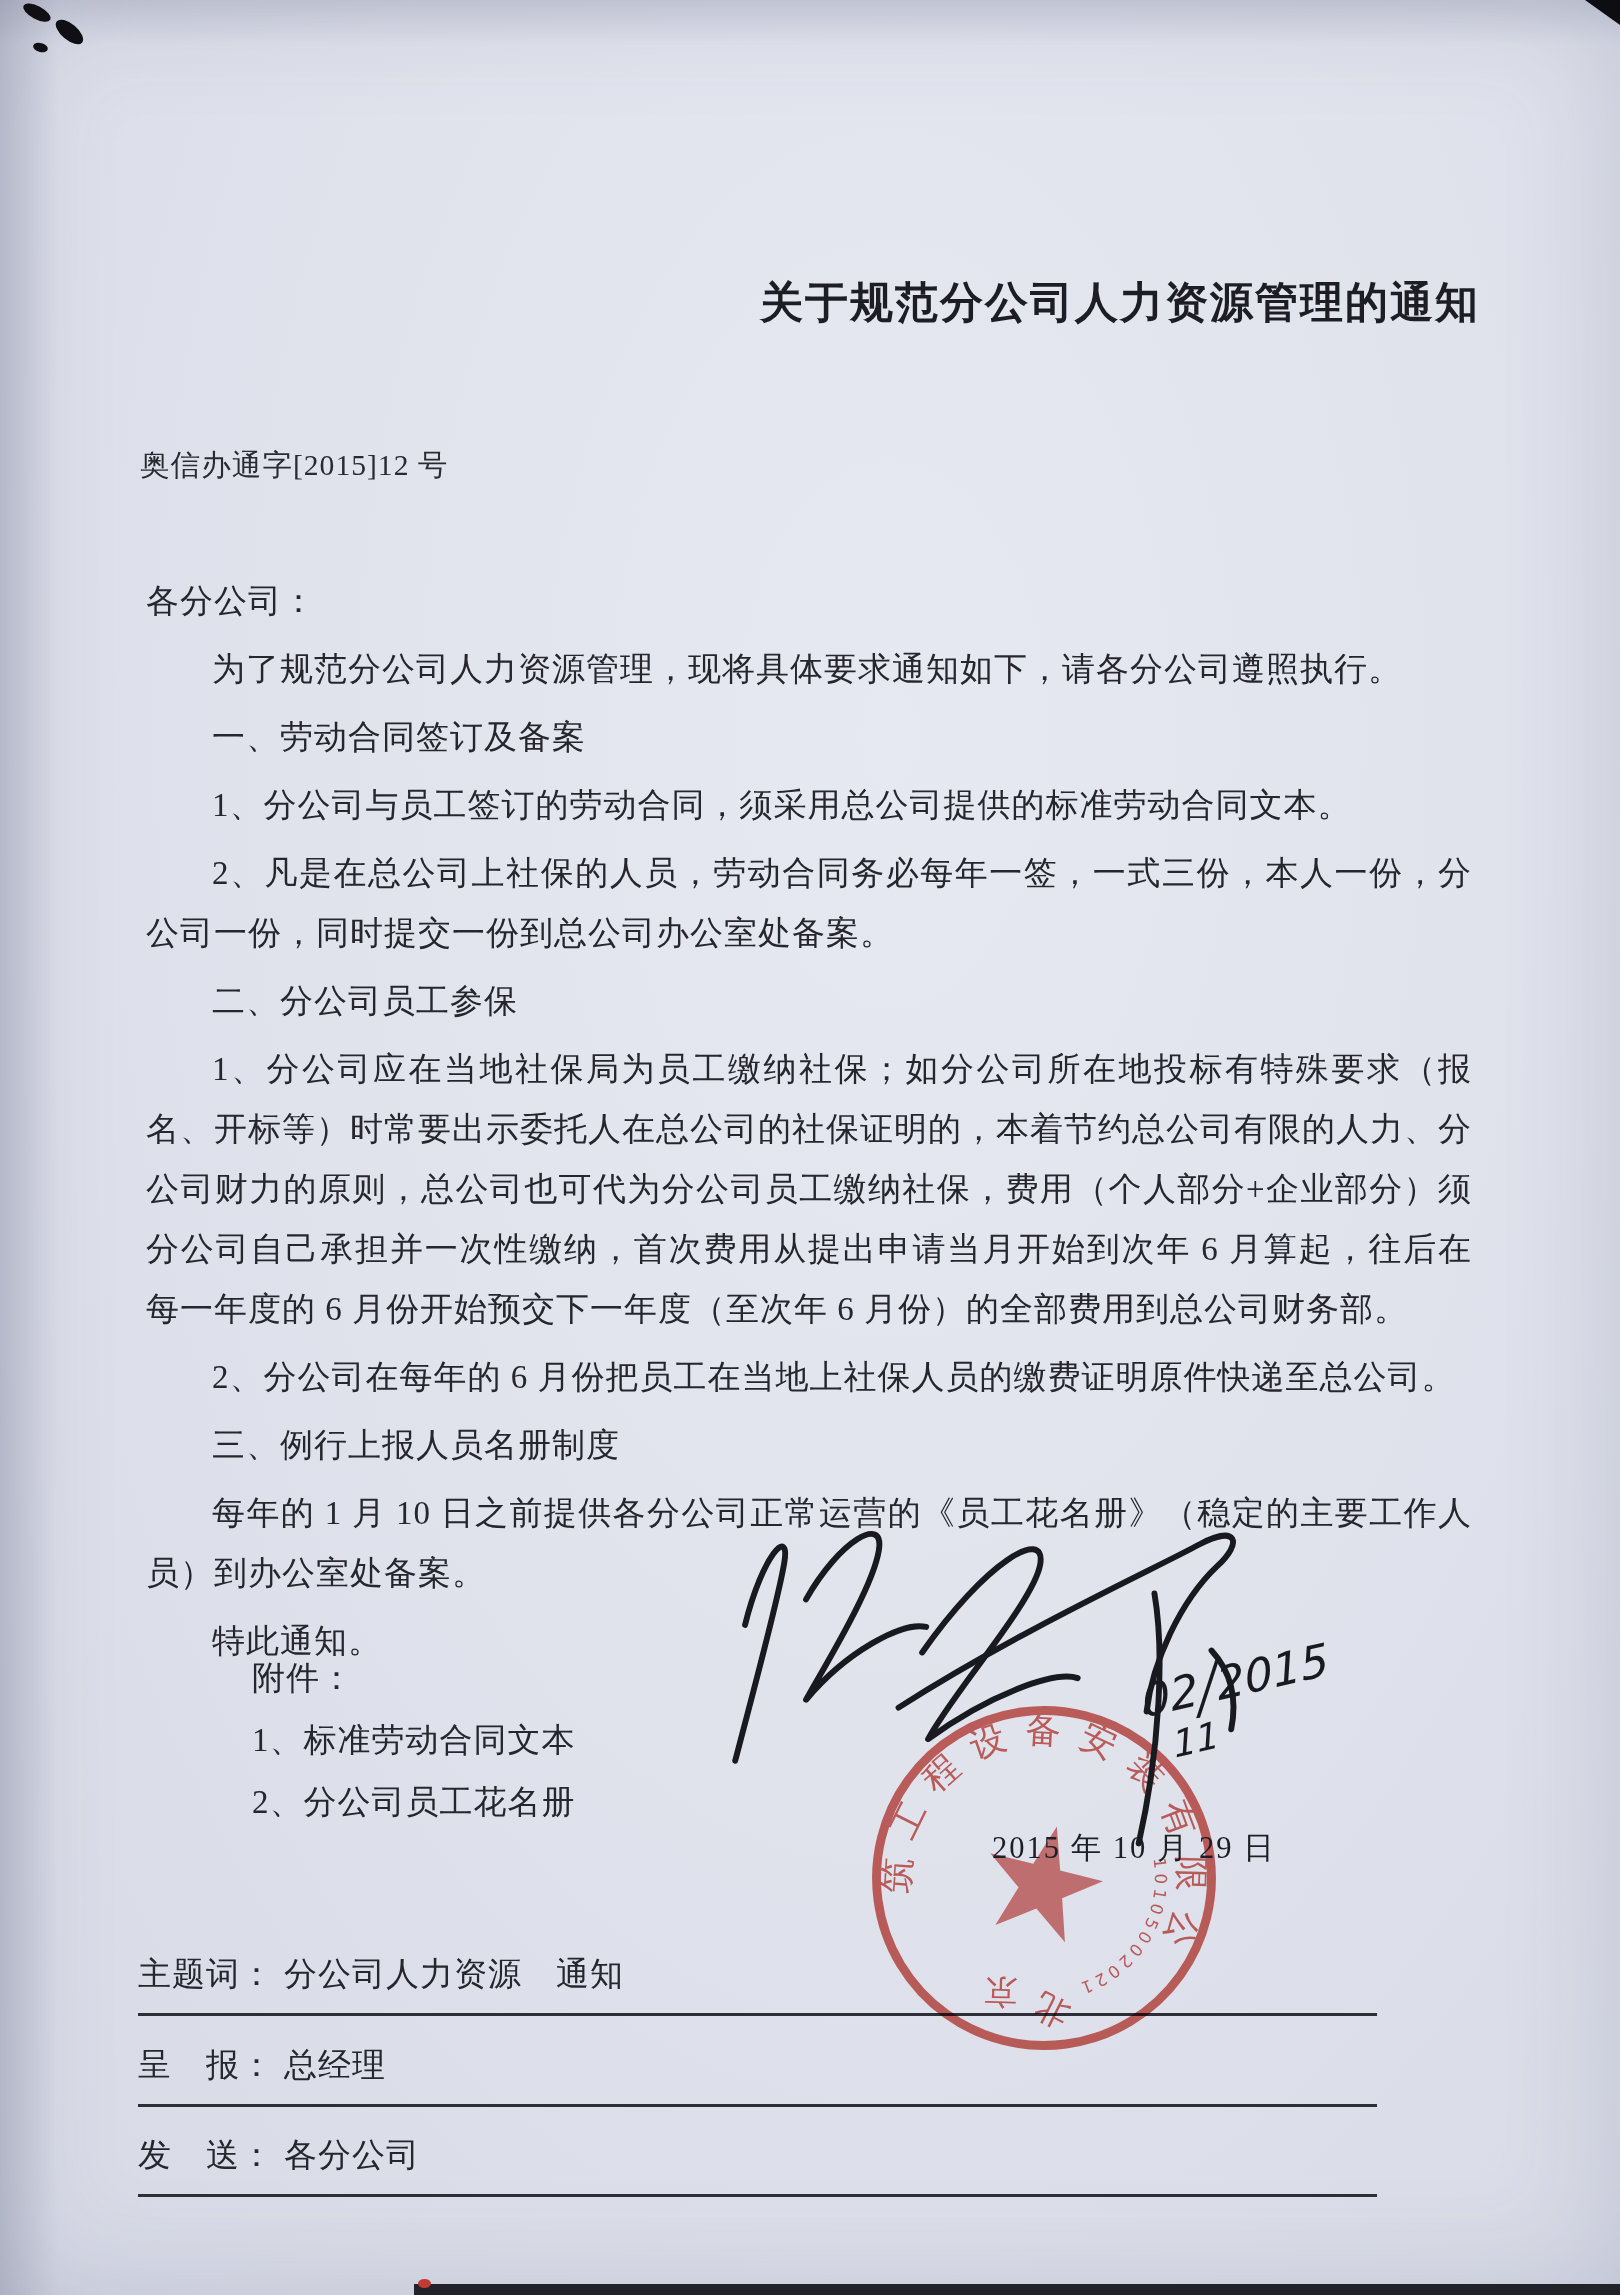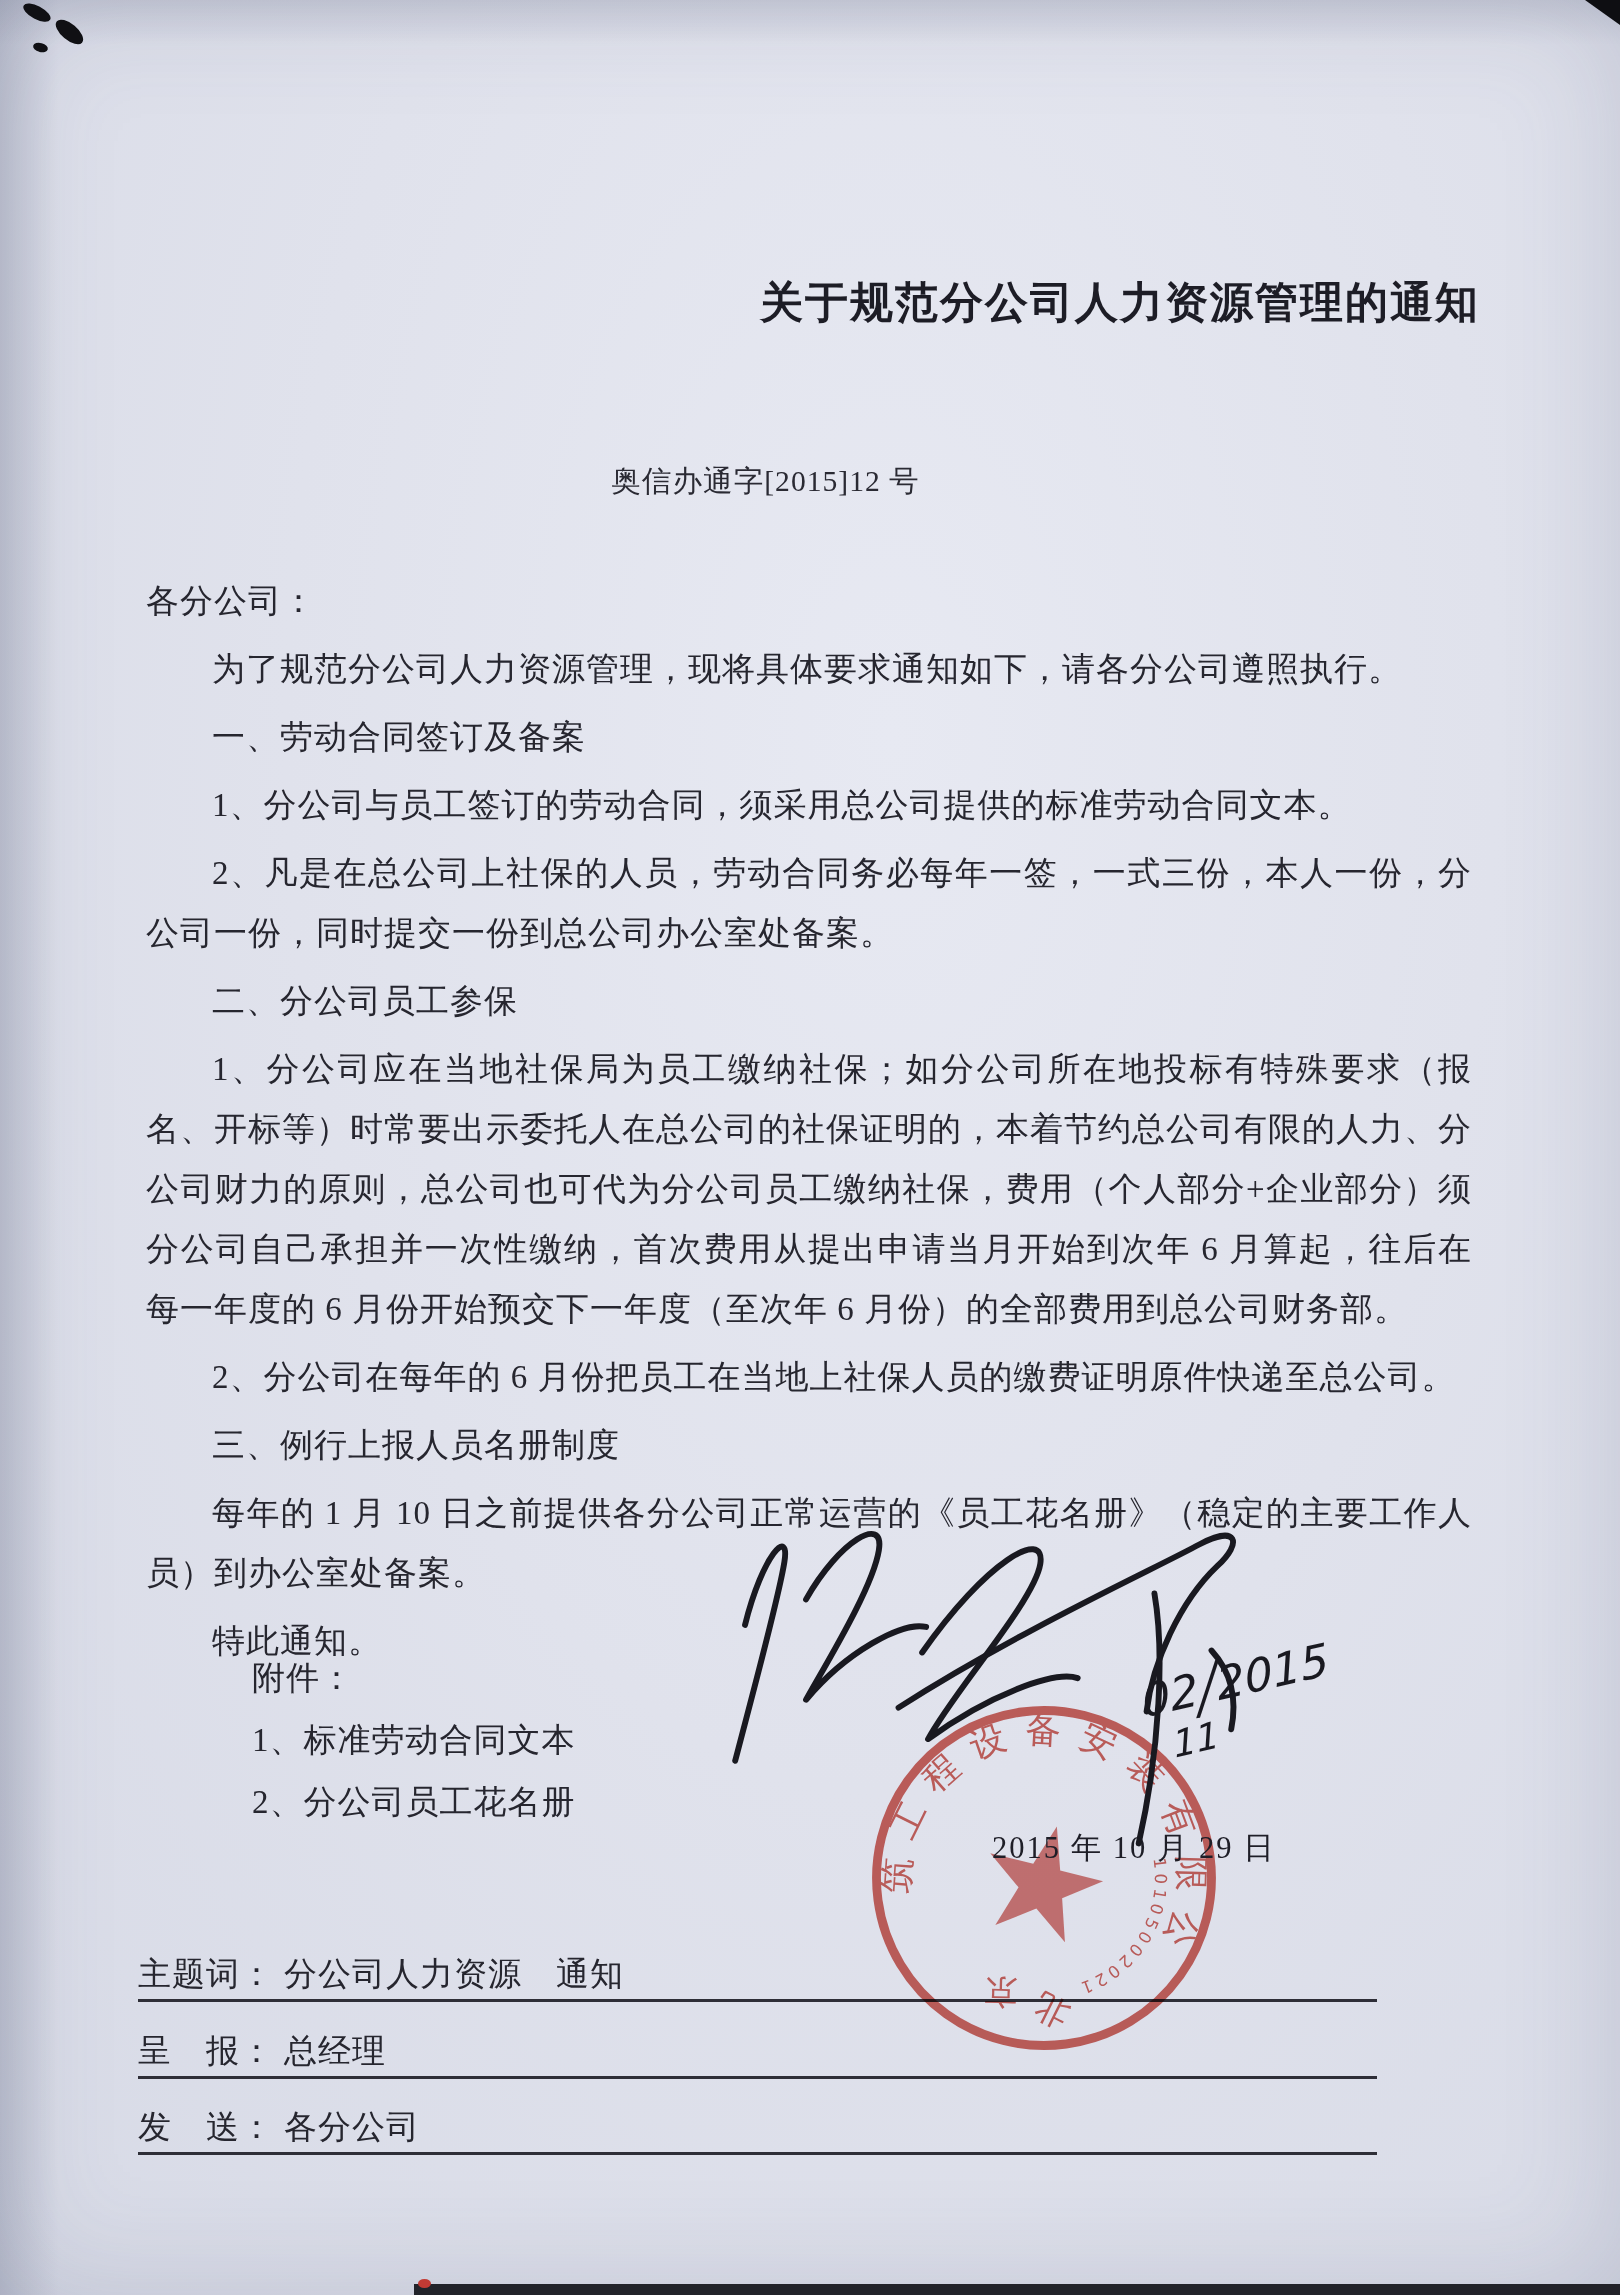--- a/index.html
+++ b/index.html
@@ -19,21 +19,21 @@
   .edge-shade-top{position:absolute;left:0;top:0;right:0;height:45px;
     background:linear-gradient(180deg, rgba(90,98,125,0.16), rgba(90,98,125,0));}
 
   .title{
     position:absolute;left:140px;width:1340px;top:274px;
     text-align:right;font-family:"Liberation Sans", sans-serif;
     font-weight:bold;font-size:43px;letter-spacing:2px;color:#1d1d26;
   }
   .doc-number{
     position:absolute;left:140px;width:1251px;top:445px;
-    text-align:center;font-size:29.6px;letter-spacing:1px;color:#2a2a33;margin-top:16px;
+    text-align:left;font-size:29.6px;letter-spacing:1px;color:#2a2a33;
   }
   .body-text{
     position:absolute;left:138px;top:563px;width:1342px;
     font-size:33px;line-height:60px;letter-spacing:1px;
     text-align:justify;color:#26262f;
   }
   .body-text p{margin:8px;text-indent:2em;}
   .body-text p.flush{text-indent:0;}
 
   .attachments{position:absolute;left:252px;top:1647px;font-size:33px;line-height:62px;color:#26262f;}
@@ -52,21 +52,21 @@
     font-size:45px;line-height:39px;
   }
   .hw-note .slash{display:inline-block;transform:rotate(8deg) scaleY(1.5);margin:0 2px;}
   .hw-note .below{display:block;font-size:37px;margin-left:25.6px;margin-top:9.9px;}
 
   .footer{position:absolute;left:138px;top:1952px;width:1239px;z-index:2;}
   .footer-row{
     position:relative;height:43px;margin-bottom:26.6px;
     border-bottom:3px solid #2e2e37;
     font-size:33px;letter-spacing:1px;color:#26262f;
-    padding-bottom:4px;
+    padding-bottom:18px;
   }
   .footer-row .lbl{margin-right:9.9px;}
 
   
   .blot{position:absolute;background:#101014;border-radius:50%;}
   .blot.b1{left:21.7px;top:5.9px;width:29.6px;height:12.8px;transform:rotate(28deg);}
   .blot.b2{left:53px;top:23.6px;width:33px;height:15.8px;transform:rotate(40deg);}
   .blot.b3{left:33px;top:43px;width:14.8px;height:8.9px;transform:rotate(15deg);}
   .corner-tr{position:absolute;right:0;top:0;width:0;height:0;
     border-top:25.6px solid #0e0e12;border-left:35px solid transparent;}

